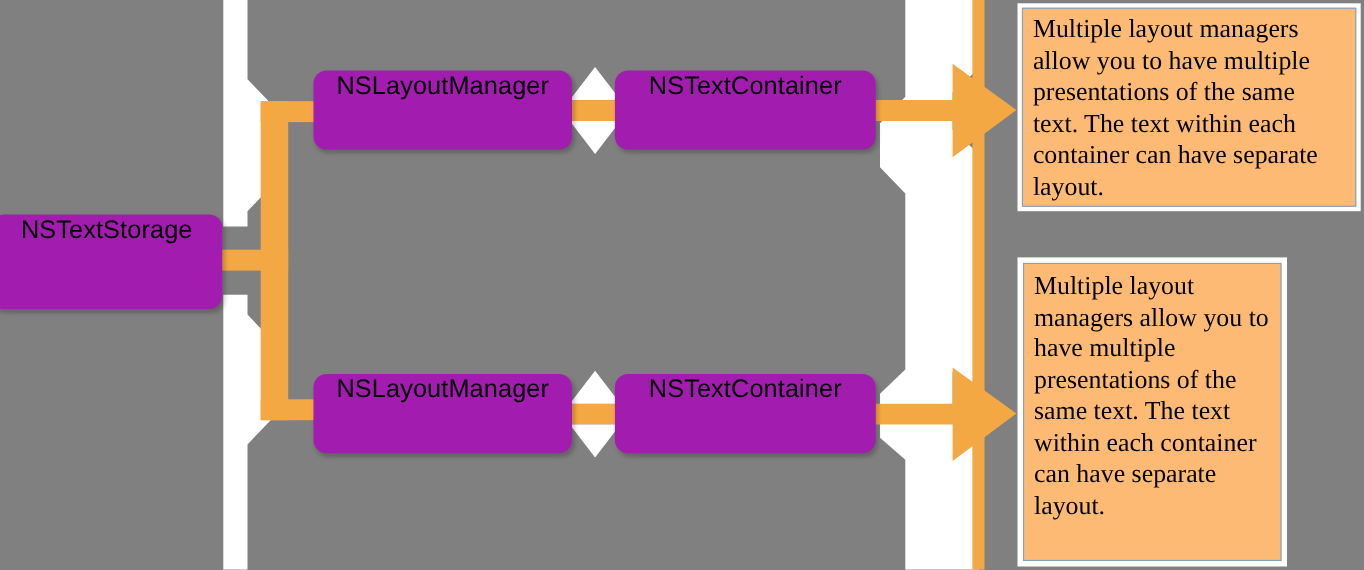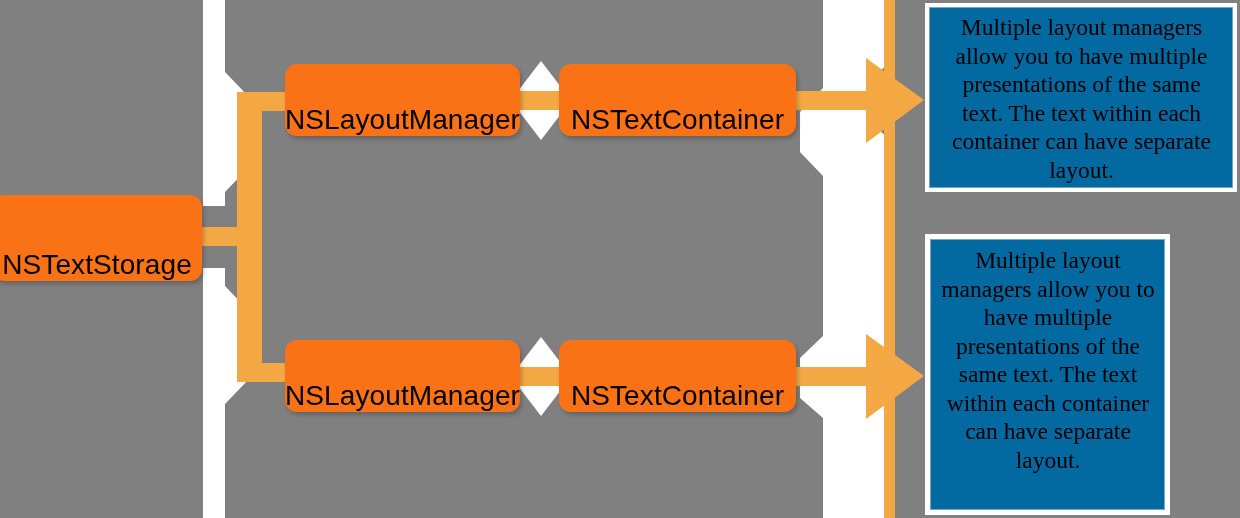--- a/index.html
+++ b/index.html
@@ -6,51 +6,50 @@
   body{
     width:1240px;height:518px;overflow:hidden;
     background:#808080;
     font-family:"Liberation Sans",sans-serif;
   }
   #stage{position:relative;width:1240px;height:518px;background:#808080;}
   #svg{position:absolute;left:0;top:0;width:1240px;height:518px;}
 
   .node{
     position:absolute;
-    background:#f97316;
+    background:#a21caf;
     border-radius:12px;
-    display:flex;align-items:flex-end;justify-content:center;
+    display:flex;align-items:flex-start;justify-content:center;
     color:#000;
     font-family:"Liberation Sans",sans-serif;
-    font-size:28px;
+    font-size:23px;
     letter-spacing:.1px;
     box-shadow:2px 3px 4px rgba(0,0,0,.22);
     z-index:5;
   }
   #node-storage{left:-8px;top:195px;width:210px;height:86px;}
   #node-lm-top{left:285px;top:64px;width:235px;height:72px;}
   #node-tc-top{left:559px;top:64px;width:237px;height:72px;}
   #node-lm-bot{left:285px;top:340px;width:235px;height:72px;}
   #node-tc-bot{left:559px;top:340px;width:237px;height:72px;}
 
   .textbox{
     position:absolute;
     background:#FFFFFF;
     z-index:6;
     box-sizing:border-box;
   }
   .textbox .inner{
     box-sizing:border-box;
     width:100%;height:100%;
     border:1.6px solid #7DA2C6;
-    background:#0369a1;
+    background:#fdba74;
     font-family:"Liberation Serif",serif;
     color:#000;
     line-height:1.215;
-    text-align:center;
   }
   #tb-top{left:925px;top:3px;width:312px;height:189px;padding:4px;}
   #tb-top .inner{font-size:23.5px;padding:5px 8px 0 9px;}
   #tb-bot{left:925px;top:234px;width:245px;height:281px;padding:5px;}
   #tb-bot .inner{font-size:23.5px;padding:6px 8px 0 9px;}
 </style>
 </head>
 <body>
 
 <div id="stage">

